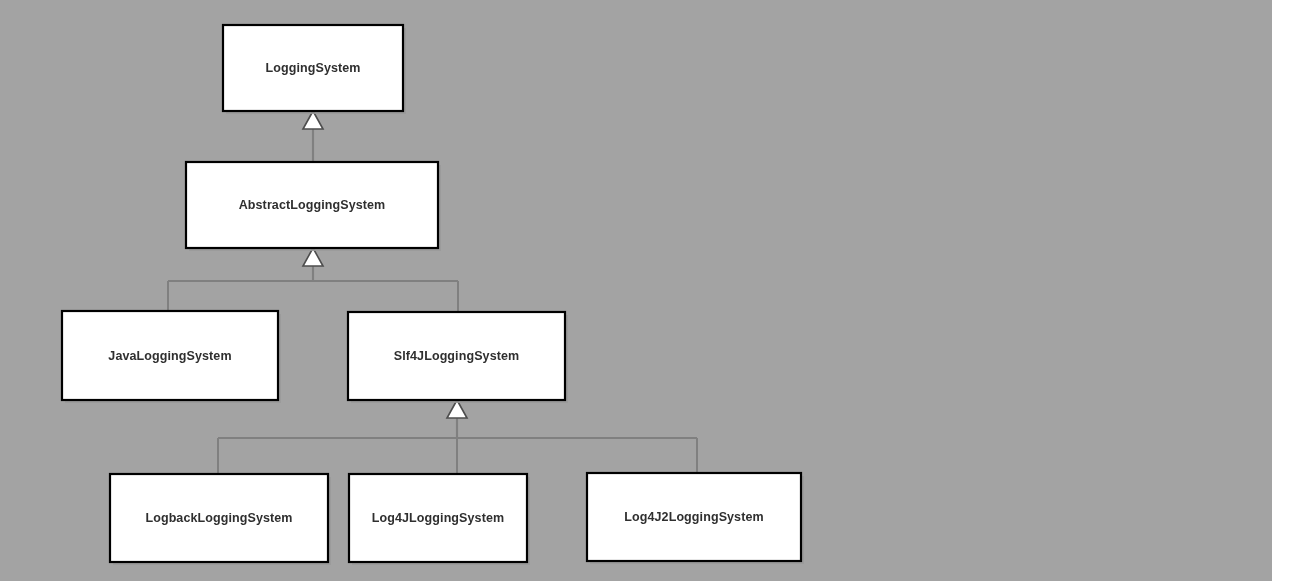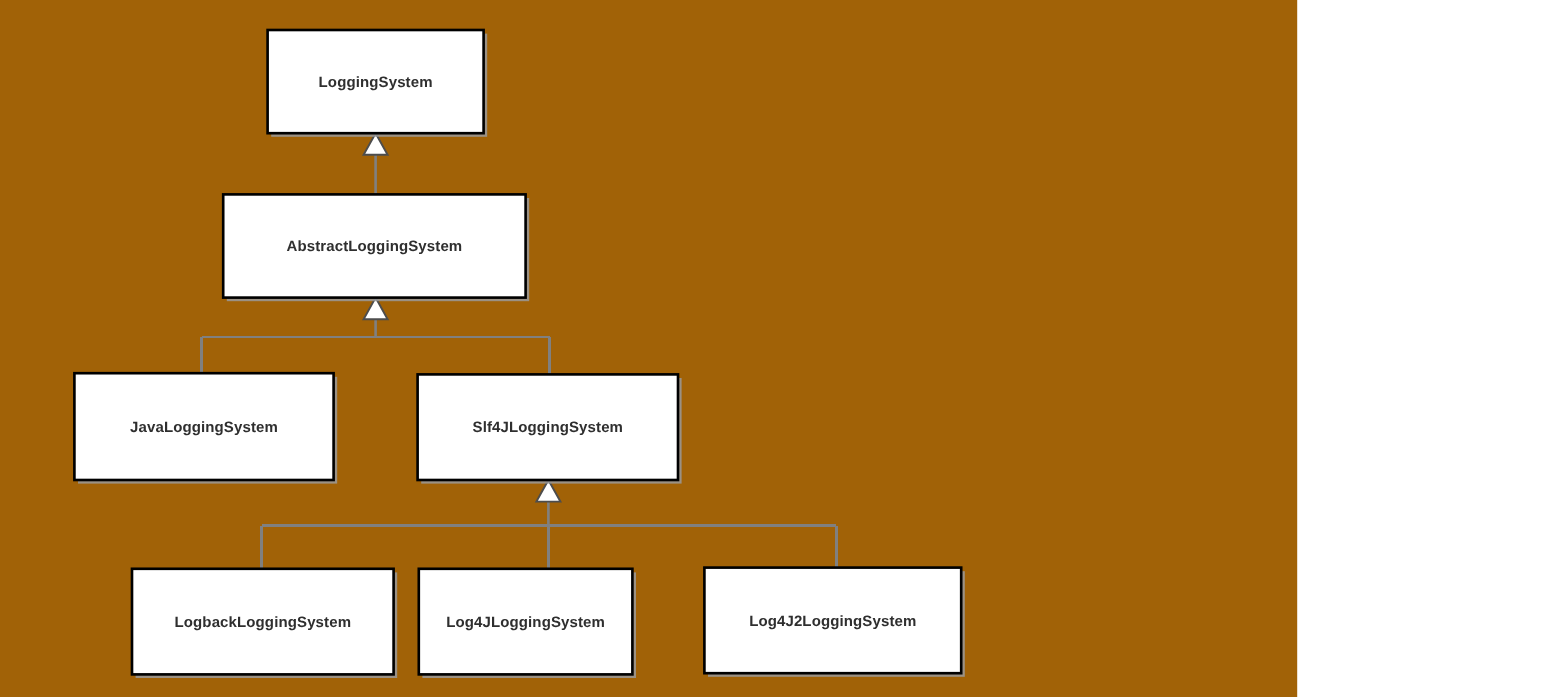--- a/index.html
+++ b/index.html
@@ -8,23 +8,23 @@
     background: #ffffff;
   }
   body {
     width: 1297px;
     height: 581px;
     font-family: "Liberation Sans", sans-serif;
     overflow: hidden;
   }
   #diagram-root {
     position: relative;
-    width: 1081px;
+    width: 1272px;
     height: 581px;
-    background: #a16207;
+    background: #a3a3a3;
   }
   #uml-svg {
     position: absolute;
     top: 0;
     left: 0;
     width: 1297px;
     height: 581px;
     display: block;
   }
   .class-box-rect {

